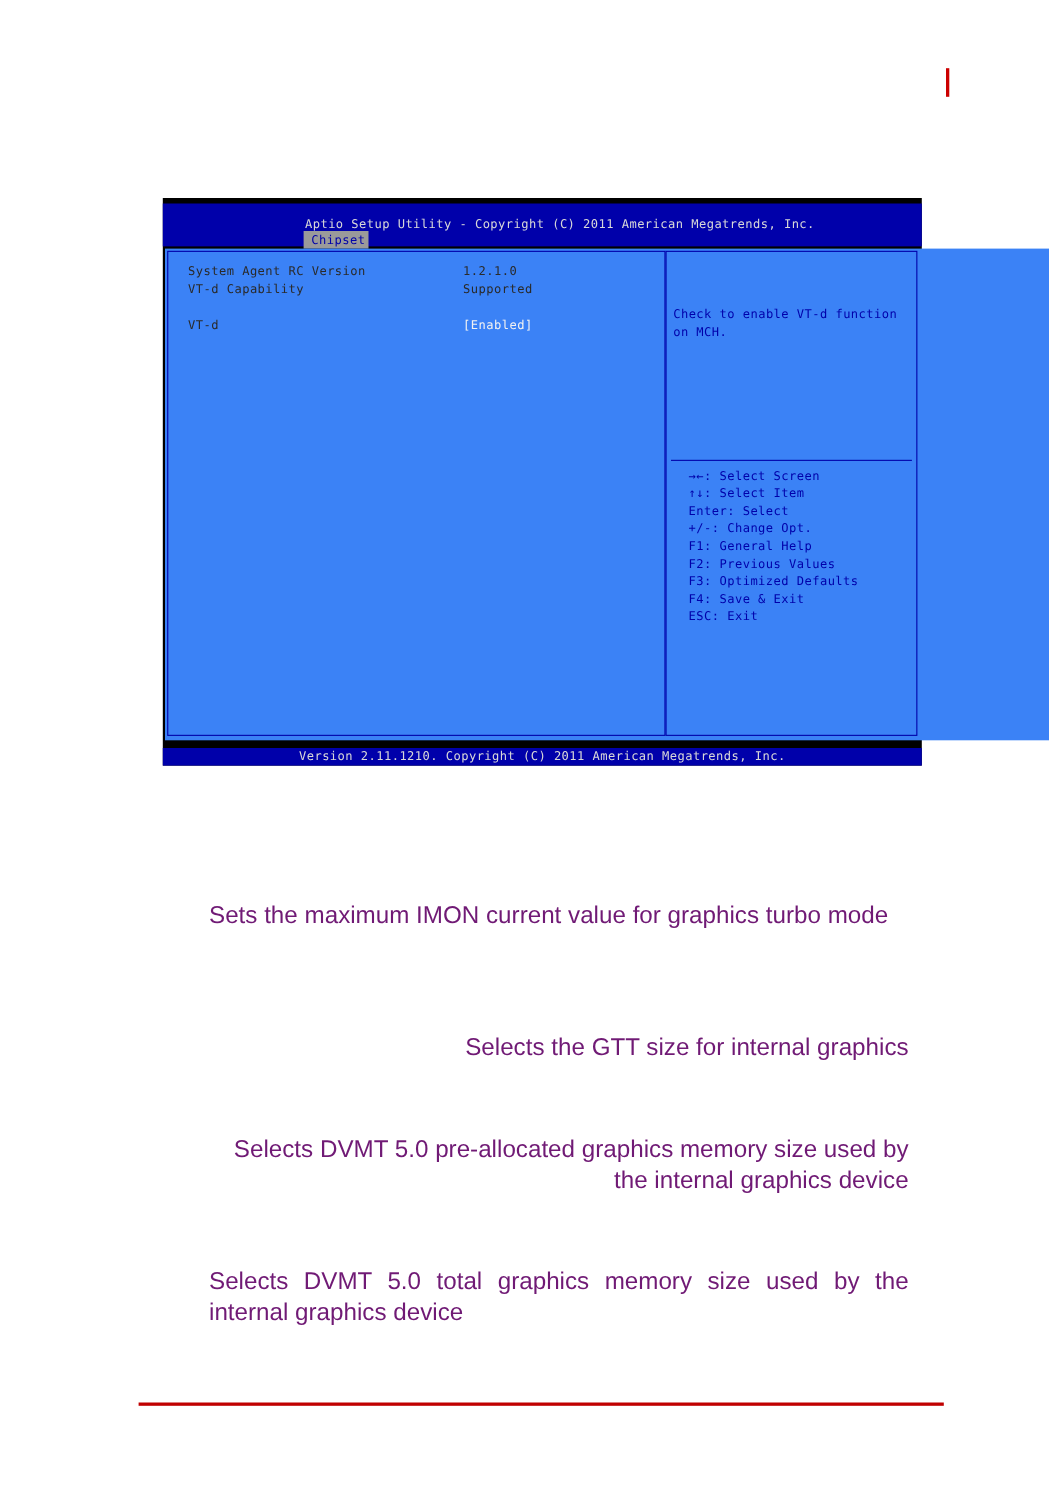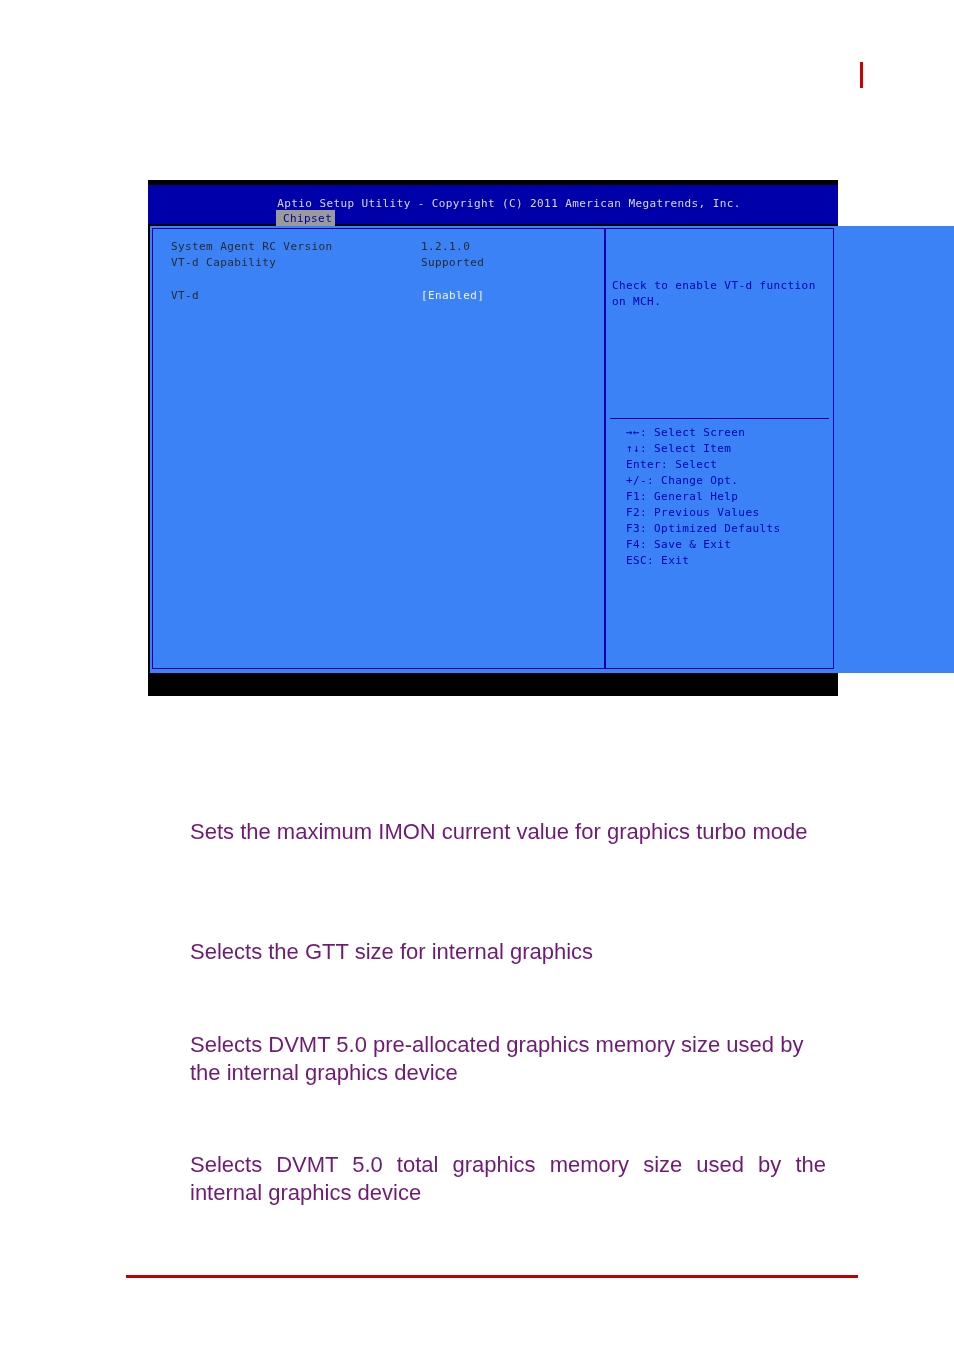--- a/index.html
+++ b/index.html
@@ -191,21 +191,21 @@
   .doc-paragraph {
     position: absolute;
     left: 190px;
     width: 636px;
     color: #701a75;
     font-size: 22px;
     line-height: 28px;
     text-align: justify;
     margin-top: 28px;
   }
-  .doc-paragraph.left-aligned { text-align: left; }
+  .doc-paragraph.left-aligned { text-align: right; }
 
   .footer-rule {
     position: absolute;
     left: 126px;
     top: 1275px;
     width: 732px;
     height: 3px;
     background: #c00000;
   }
 </style>
@@ -255,20 +255,21 @@
         <div class="legend-line">F1: General Help</div>
         <div class="legend-line">F2: Previous Values</div>
         <div class="legend-line">F3: Optimized Defaults</div>
         <div class="legend-line">F4: Save &amp; Exit</div>
         <div class="legend-line">ESC: Exit</div>
       </div>
     </div>
 
   </div>
 
+  <div class="bios-footer">Version 2.11.1210. Copyright (C) 2011 American Megatrends, Inc.</div>
 </div>
 
 <div class="doc-paragraph" style="top:790px;">Sets the maximum IMON current value for graphics turbo mode</div>
 <div class="doc-paragraph left-aligned" style="top:910px;">Selects the GTT size for internal graphics</div>
 <div class="doc-paragraph left-aligned" style="top:1003px;">Selects DVMT 5.0 pre-allocated graphics memory size used by the internal graphics device</div>
 <div class="doc-paragraph" style="top:1123px;">Selects DVMT 5.0 total graphics memory size used by the internal graphics device</div>
 
 <div class="footer-rule"></div>
 
 </body></html>

